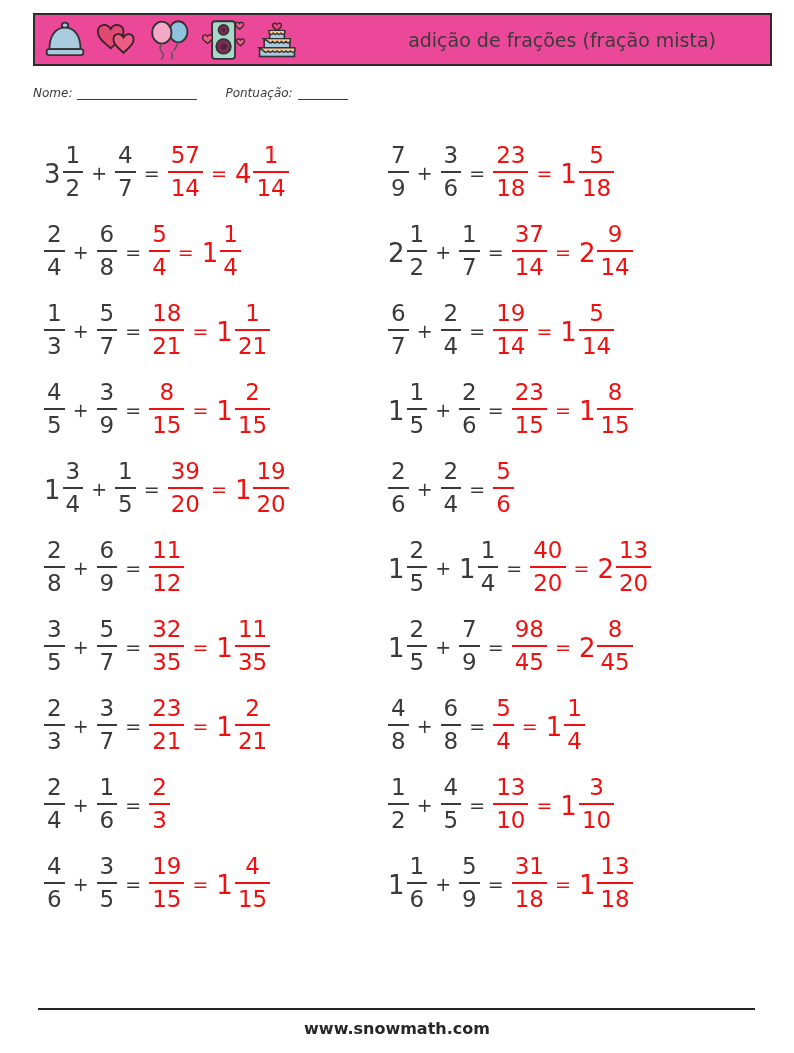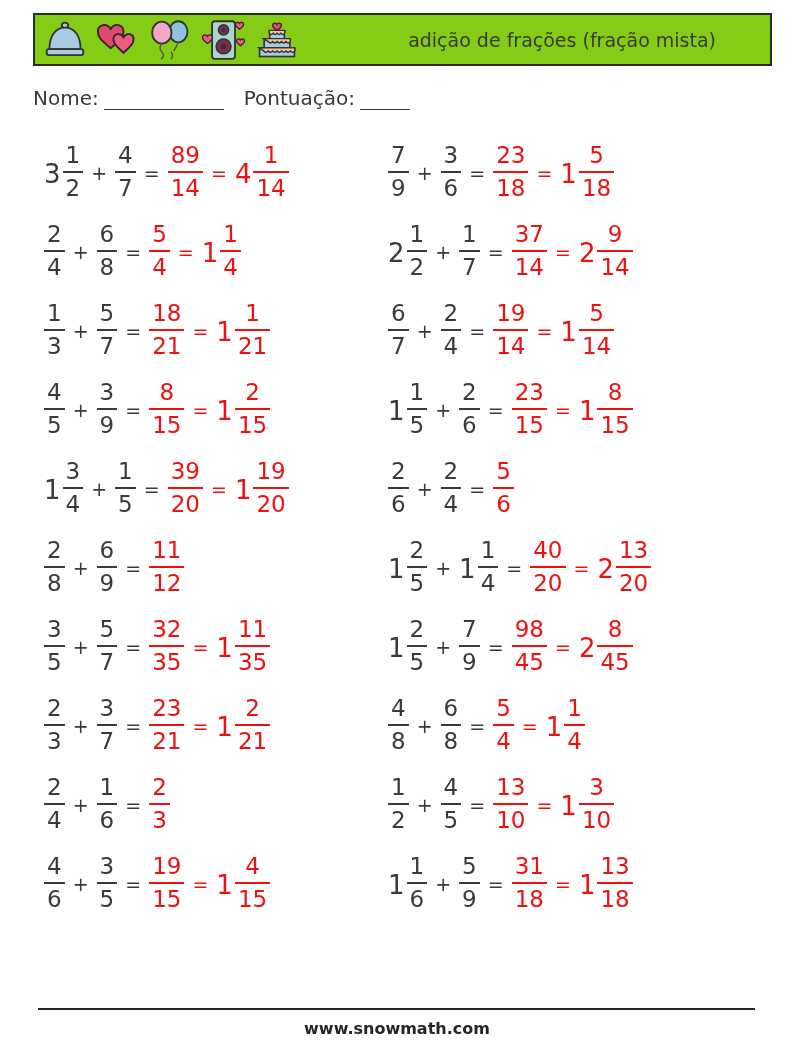--- a/index.html
+++ b/index.html
@@ -11,42 +11,43 @@
   html,body { margin:0; padding:0; }
   body {
     width:794px; height:1053px; position:relative; background:#ffffff;
     font-family:"DejaVu Sans", sans-serif; color:var(--ink); overflow:hidden;
   }
 
   
   .header-box {
     position:absolute; left:33px; top:13px; width:739px; height:53px;
     border:2px solid var(--border); display:flex; align-items:center; padding:0 8px;
-    background:#84cc16;
+    background:#ec4899;
   }
   .icons { display:flex; align-items:center; gap:9px; }
   .icons svg { display:block; }
   .title {
     margin-left:auto; margin-right:46px; font-size:19px; color:var(--ink);
     white-space:nowrap;
   }
 
   
   .fields {
     position:absolute; left:33px; top:86px; width:741px;
-    display:flex; align-items:flex-end; font-size:20px; color:var(--ink);
+    display:flex; align-items:flex-end; font-size:12px; color:var(--ink);
     white-space:nowrap;
+    font-style:italic;
   }
   .blank { display:inline-block; border-bottom:1.6px solid var(--ink); height:5px; margin-left:5px; }
   .blank.name  { width:120px; }
   .blank.date  { width:100px; }
   .blank.score { width:50px; }
   .fgroup { display:flex; align-items:flex-end; }
   .fgroup.encontro { margin-left:176px; }
-  .fgroup.pontuacao { margin-left:20px; }
+  .fgroup.pontuacao { margin-left:28px; }
 
   
   .pcol { position:absolute; top:132px; }
   .pcol.left  { left:44px; }
   .pcol.right { left:388px; }
   .prow { height:79px; display:flex; align-items:center; gap:8px; color:var(--ink); }
   .term { display:inline-flex; align-items:center; gap:2px; }
   .whole { font-size:26px; line-height:1; transform:translateY(2px); }
   .fr { display:inline-flex; flex-direction:column; align-items:center; font-size:23px; line-height:1; }
   .fr .n { padding:0 3px 4px; }
@@ -132,21 +133,21 @@
       </span>
       <span class="op">+</span>
       <span class="term">
         <span class="fr">
           <span class="n">4</span>
           <span class="d">7</span>
         </span>
       </span>
       <span class="op">=</span>
       <span class="fr red">
-        <span class="n">89</span>
+        <span class="n">57</span>
         <span class="d">14</span>
       </span>
       <span class="op red">=</span>
       <span class="term red">
         <span class="whole">4</span>
         <span class="fr">
           <span class="n">1</span>
           <span class="d">14</span>
         </span>
       </span>

